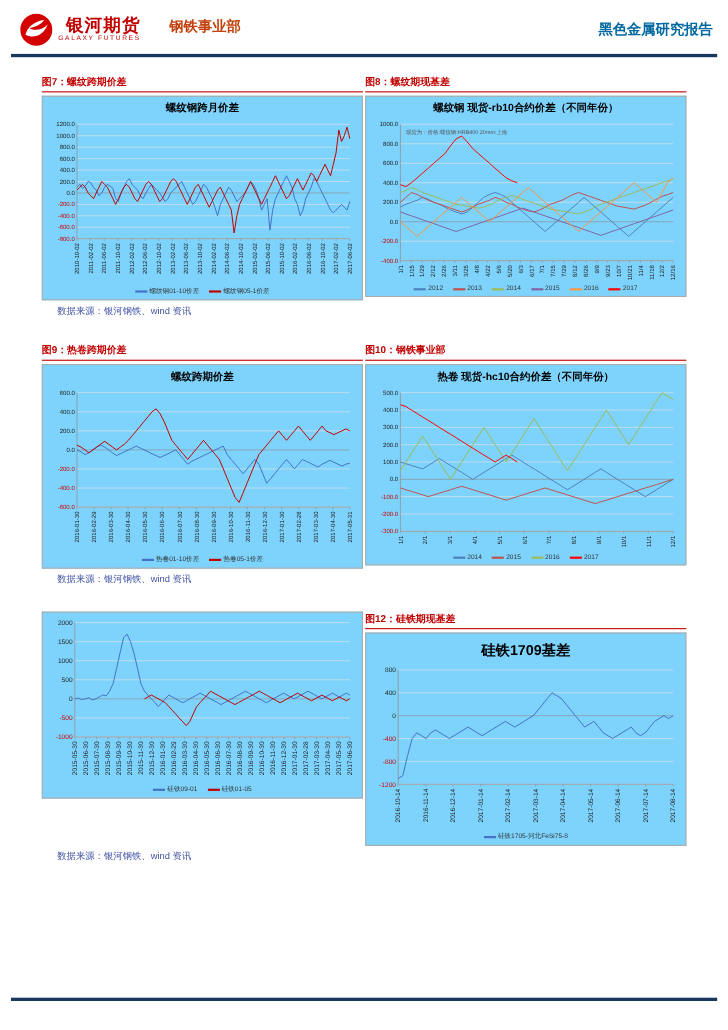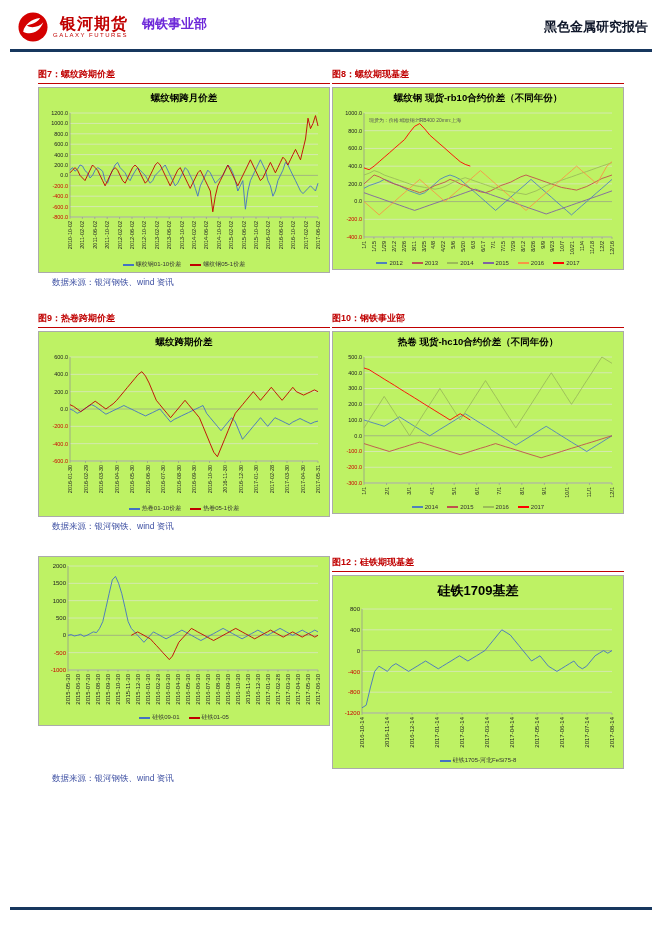--- a/index.html
+++ b/index.html
@@ -3,30 +3,30 @@
 <meta charset="utf-8">
 <style>
   html,body{margin:0;padding:0;background:#fff;}
   body{width:662px;height:936px;position:relative;font-family:"Liberation Sans",sans-serif;color:#000;overflow:hidden;}
   .header{display:flex;align-items:center;padding:12px 14px 4px 18px;}
   .brand{display:flex;align-items:center;}
   .logo{width:30px;height:30px;display:inline-block;}
   .brand-text{display:flex;flex-direction:column;margin-left:5px;text-align:right;}
   .brand-name{color:#c00000;font-weight:bold;font-size:16px;line-height:1.05;letter-spacing:1px;}
   .brand-sub{color:#c00000;font-size:6px;letter-spacing:1.5px;}
-  .division{color:#6d28d9;font-weight:bold;font-size:13px;margin-left:14px;align-self:flex-start;margin-top:3px;}
-  .report-title{margin-left:auto;font-weight:bold;font-size:13px;color:#0f172a;}
+  .division{color:#c2410c;font-weight:bold;font-size:13px;margin-left:26px;align-self:flex-start;margin-top:3px;}
+  .report-title{margin-left:auto;font-weight:bold;font-size:13px;color:#0369a1;}
   .header-rule{height:3px;background:#17375e;margin:3px 10px 0 10px;}
   .footer-rule{position:absolute;left:10px;right:10px;bottom:26px;height:3px;background:#17375e;}
   .content{padding:16px 38px 0 38px;}
   .row{margin-bottom:23px;}
   .figs{display:flex;gap:2px;}
   .fig-col{width:296px;}
   .fig-caption{color:#c00000;font-weight:bold;font-size:9px;border-bottom:1px solid #c00000;padding-bottom:2px;margin-bottom:3px;}
-  .chart-box{border:1px solid #ababab;background:#bef264;padding:3px 2px 0 2px;}
+  .chart-box{border:1px solid #ababab;background:#7dd3fc;padding:3px 2px 0 2px;}
   .chart-title{text-align:center;font-weight:bold;font-size:9.5px;color:#000;padding:1px 0 2px 0;}
   .row3 .chart-title{font-size:13px;padding:3px 0;}
   .plot{display:block;margin:0 auto;}
   .chart-legend{display:flex;justify-content:center;align-items:center;gap:9px;font-size:6px;color:#333;padding:1px 0 3px 0;flex-wrap:wrap;}
   .legend-item{display:inline-flex;align-items:center;white-space:nowrap;}
   .legend-swatch{display:inline-block;width:11px;height:2px;margin-right:2px;}
   .source{color:#3f51a3;font-size:8.5px;margin:4px 0 0 14px;}
 </style>
 </head>
 <body>

